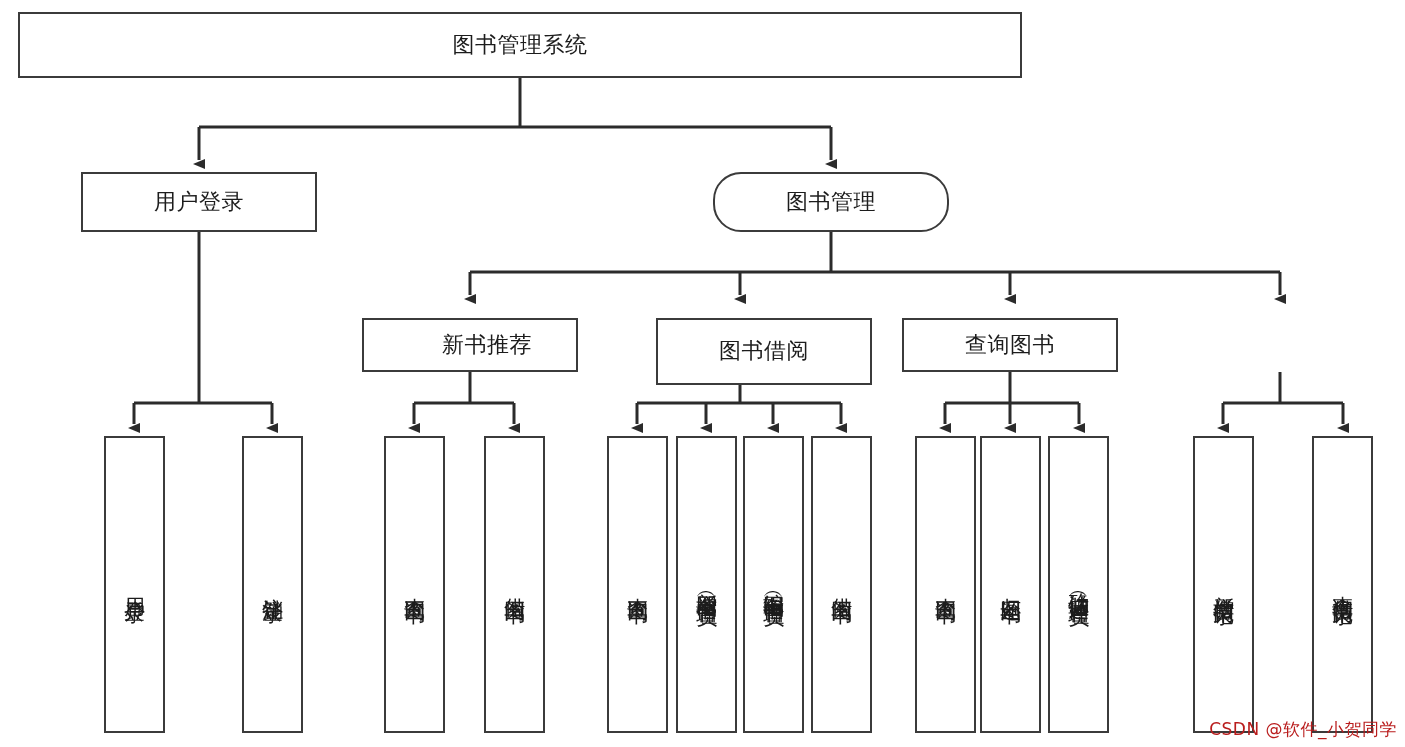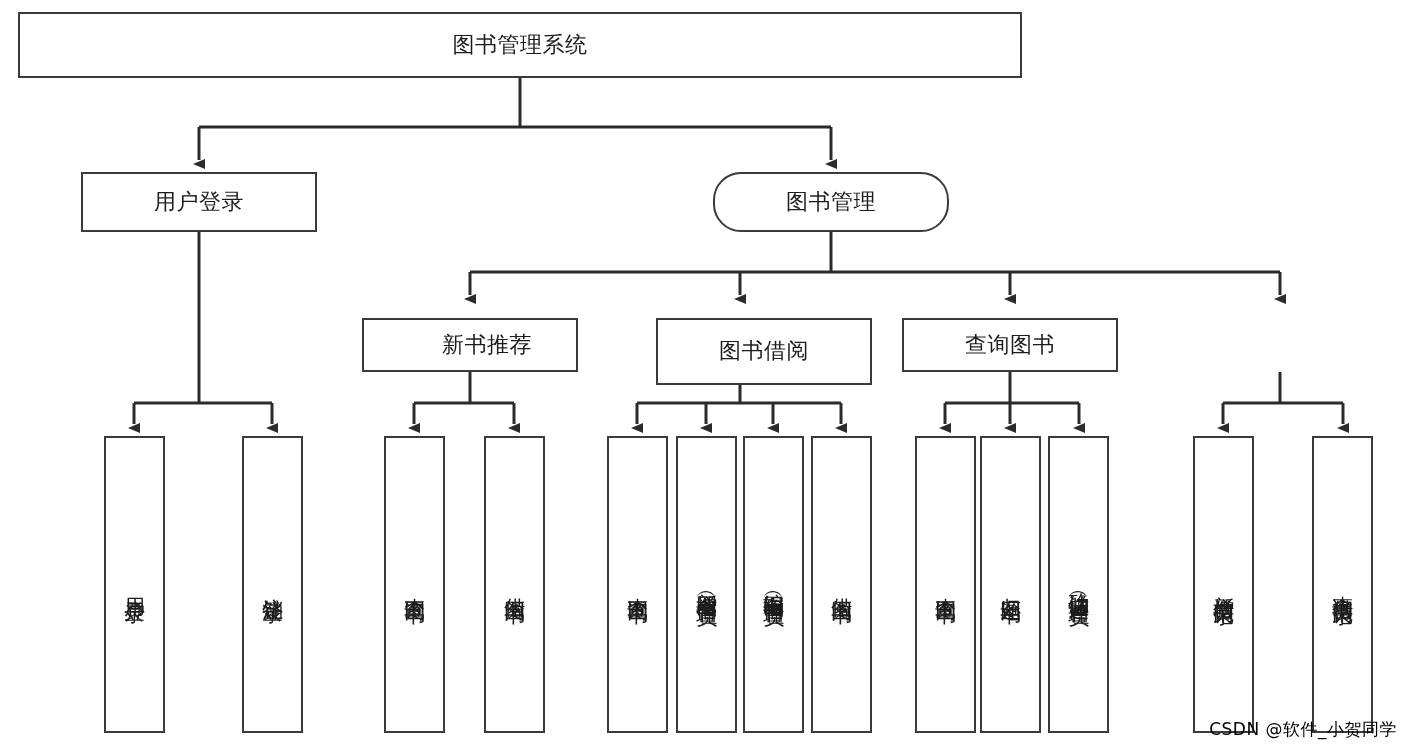--- a/index.html
+++ b/index.html
@@ -54,21 +54,21 @@
   .node.vert .vtext {
     writing-mode: vertical-rl;
     text-orientation: upright;
     display: block;
   }
   #watermark {
     position: absolute;
     right: 8px;
     bottom: 6px;
     font-size: 17px;
-    color: #000000;
+    color: #b91c1c;
     white-space: nowrap;
     letter-spacing: 0.5px;
   }
 </style>
 </head>
 <body>
 
 <div id="canvas">
 
   <svg id="wires" viewBox="0 0 1405 747" xmlns="http://www.w3.org/2000/svg">

